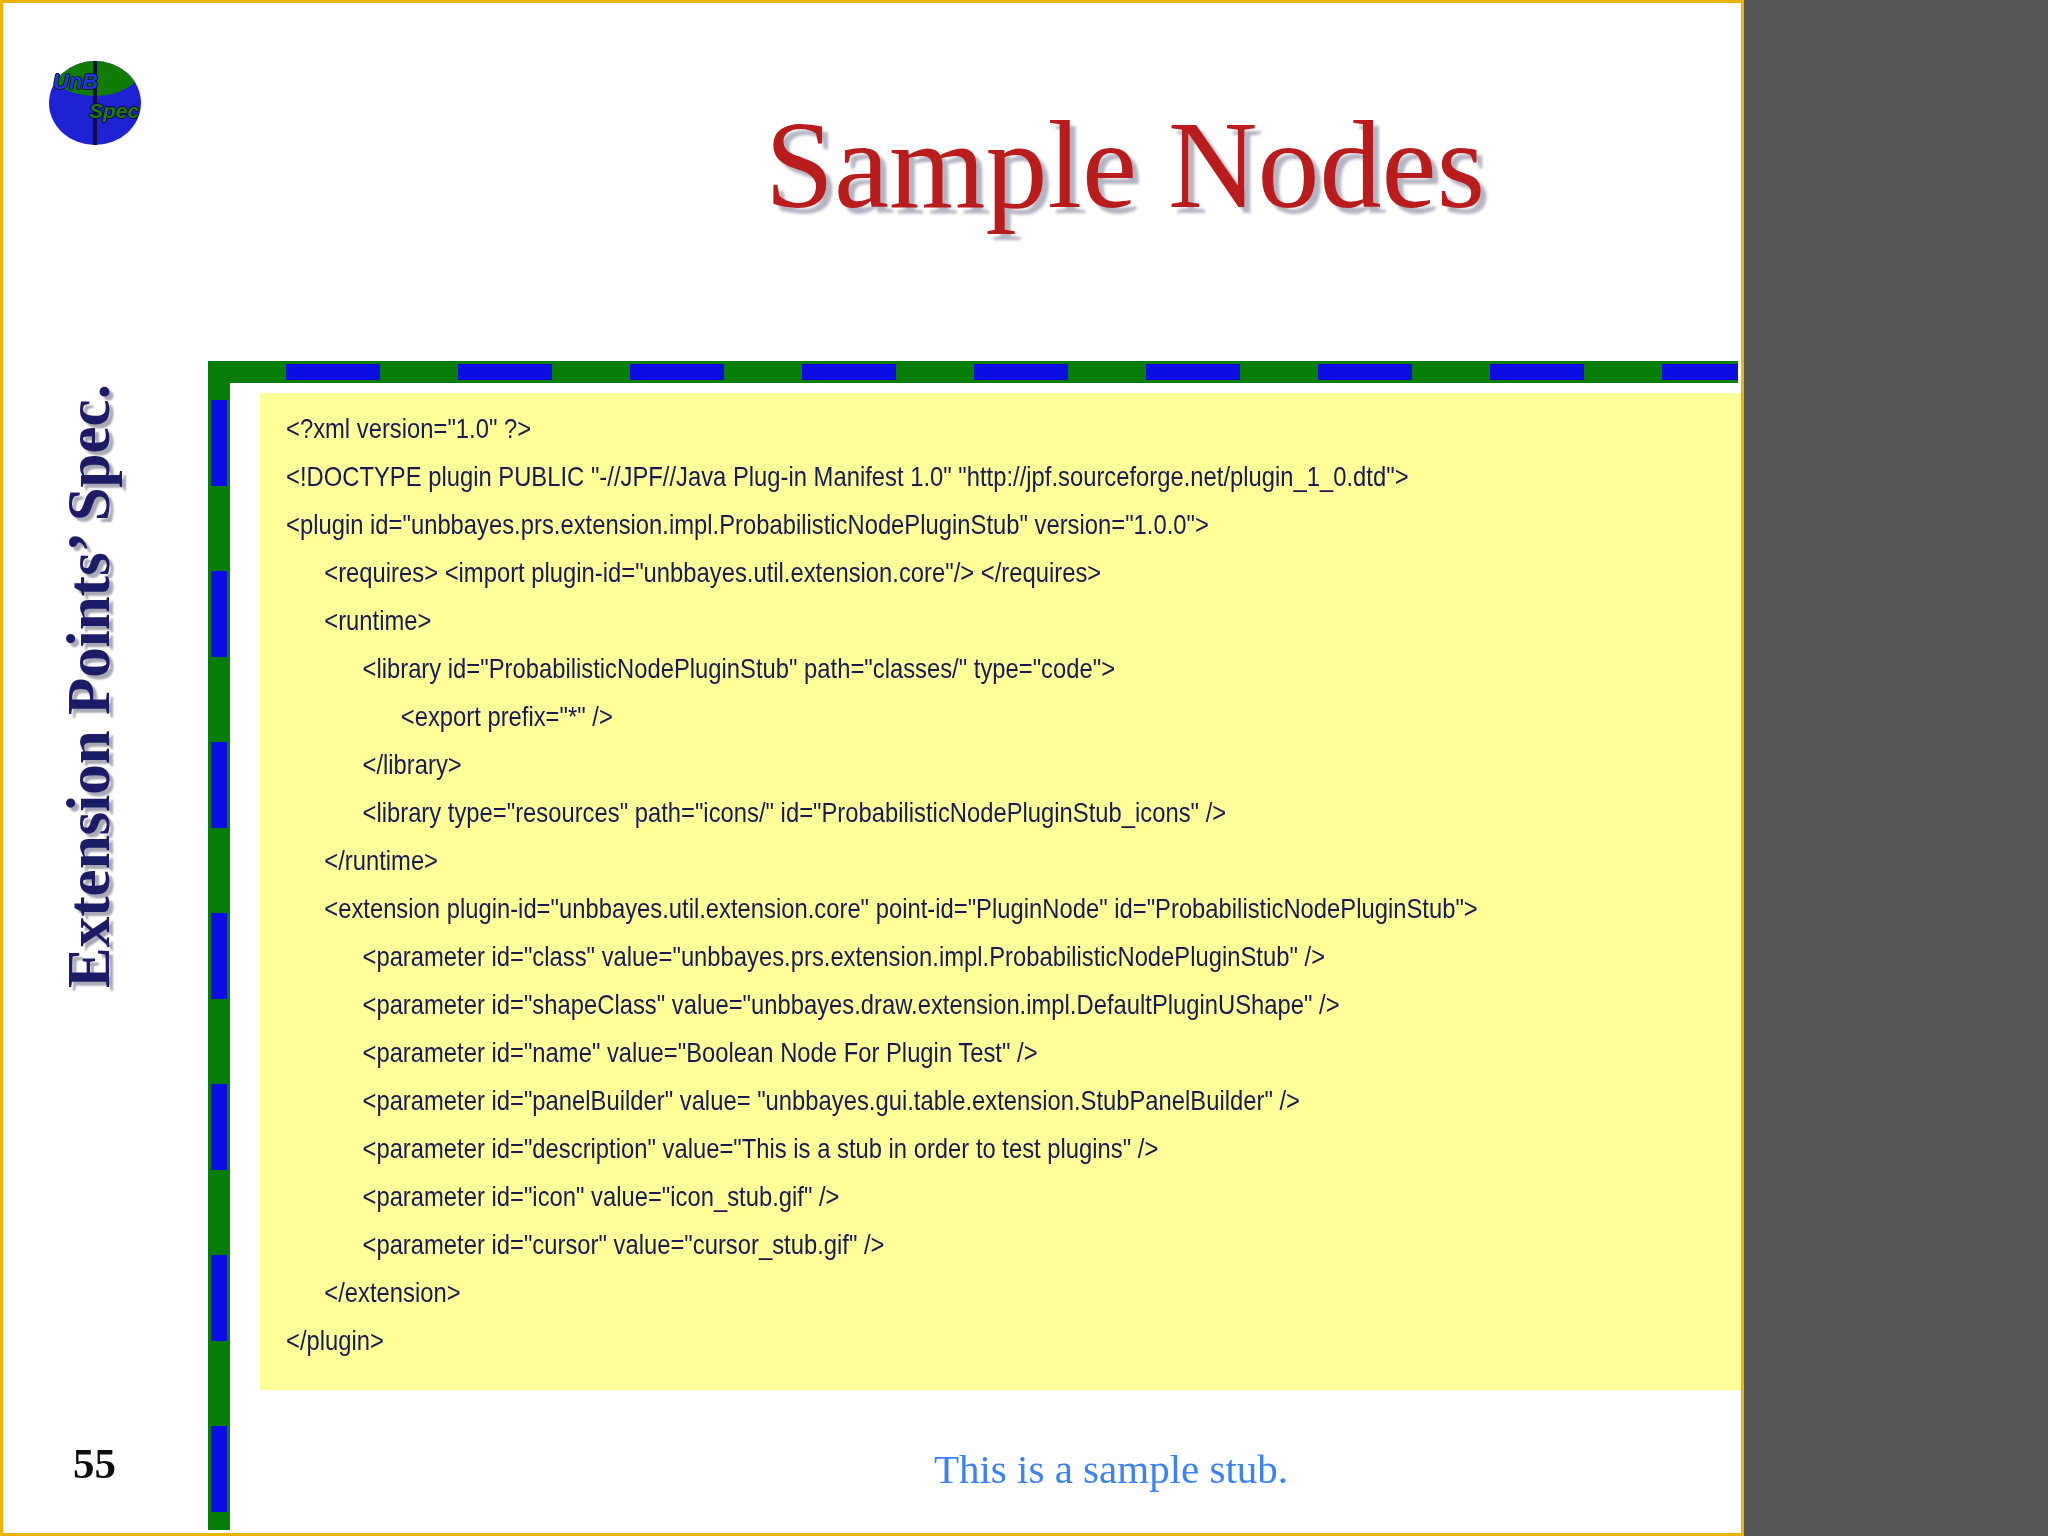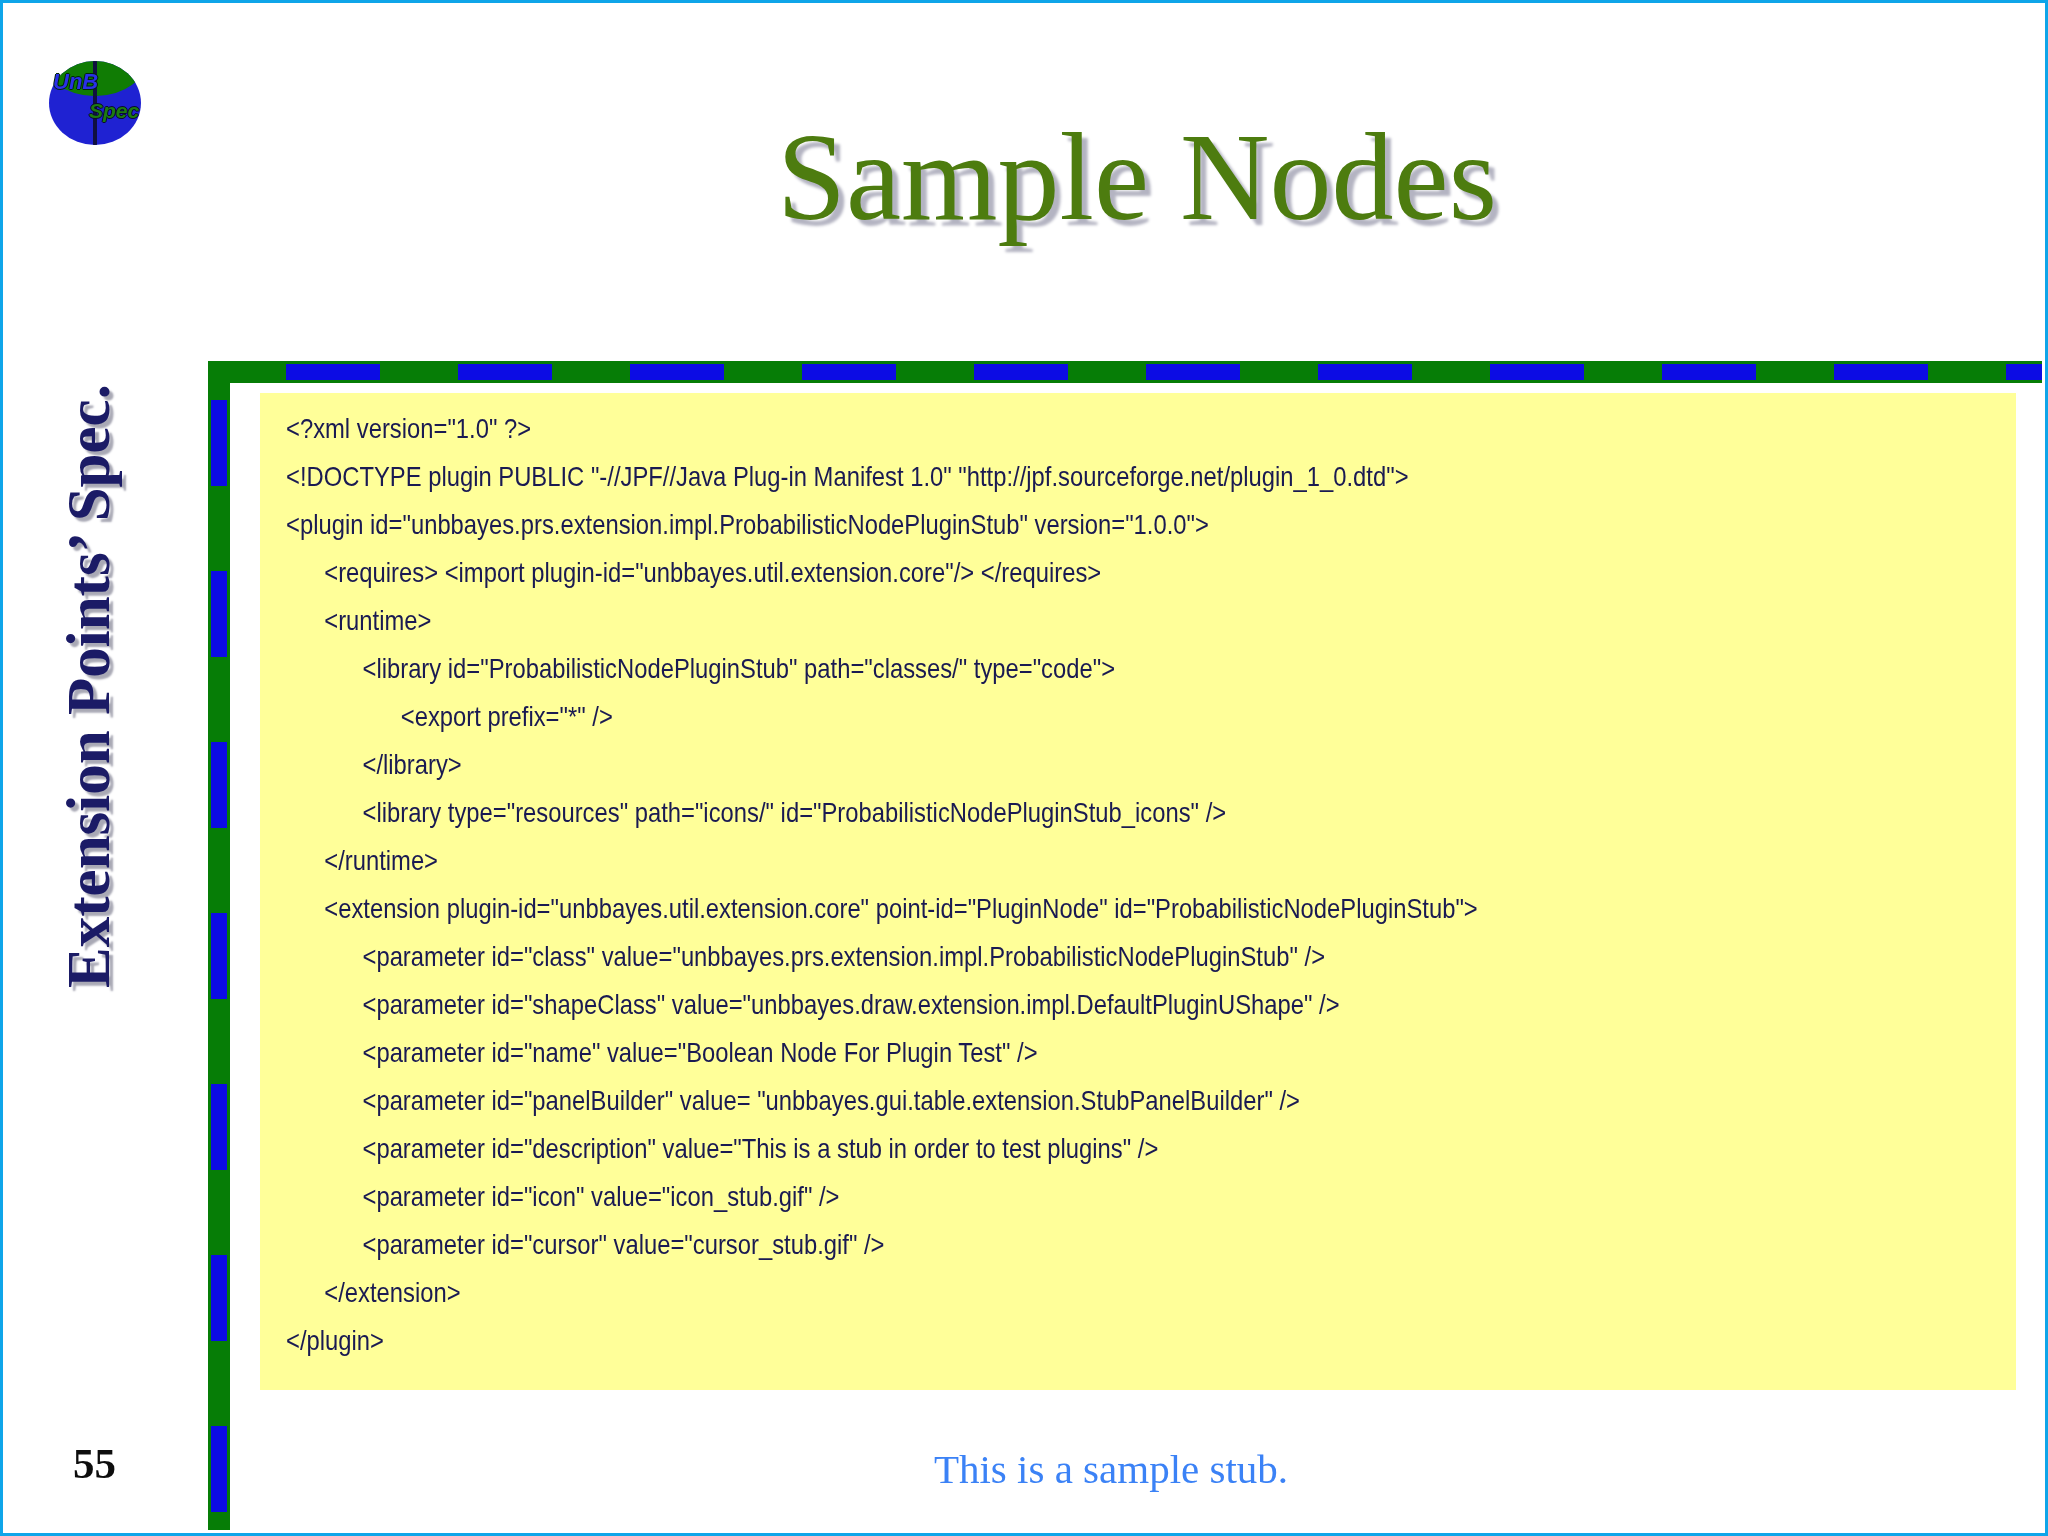--- a/index.html
+++ b/index.html
@@ -1,20 +1,20 @@
 <!DOCTYPE html>
 <html><head>
 <meta charset="utf-8">
 <style>
   html,body{margin:0;padding:0;background:#555;}
   .slide{
     position:relative;
-    width:2048px;height:1536px;
+    width:1744px;height:1536px;
     background:#ffffff;
-    border:3px solid #0ea5e9;
+    border:3px solid #eab308;
     box-sizing:border-box;
     overflow:hidden;
     font-family:"Liberation Serif", serif;
   }
 
   
   .logo{position:absolute;left:44px;top:52px;width:100px;height:92px;}
   .sphere{position:absolute;left:2px;top:6px;width:92px;height:84px;border-radius:50%;
     background:#1f22d2;overflow:hidden;}
   .sphere .cap{position:absolute;left:-6%;top:-4%;width:112%;height:46%;
@@ -23,22 +23,22 @@
   .logo-text-unb{position:absolute;left:6px;top:14px;
     font-family:"Liberation Sans",sans-serif;font-weight:bold;font-style:italic;font-size:22px;
     color:#2a30e8;text-shadow:1px 0 0 #00250a,-1px 0 0 #00250a,0 1px 0 #00250a,0 -1px 0 #00250a;}
   .logo-text-bayes{position:absolute;left:42px;top:44px;
     font-family:"Liberation Sans",sans-serif;font-weight:bold;font-style:italic;font-size:21px;
     color:#1d7c10;text-shadow:1px 0 0 #0a0a30,-1px 0 0 #0a0a30,0 1px 0 #0a0a30,0 -1px 0 #0a0a30;}
 
   
   .title{
     position:absolute;left:1118px;top:88px;transform:translateX(-50%);
-    margin:16px;font-size:124px;font-weight:normal;line-height:1.15;
-    color:#4d7c0f;white-space:nowrap;
+    margin:4px;font-size:124px;font-weight:normal;line-height:1.15;
+    color:#b91c1c;white-space:nowrap;
     text-shadow:6px 6px 3px #b4b4c2;
   }
 
   
   .vlabel{
     position:absolute;left:86px;top:683px;
     transform:translate(-50%,-50%) rotate(-90deg);
     font-size:61px;font-weight:bold;color:#1b1b66;white-space:nowrap;
     text-shadow:-4px 4px 2px #a9a9b5;
   }

